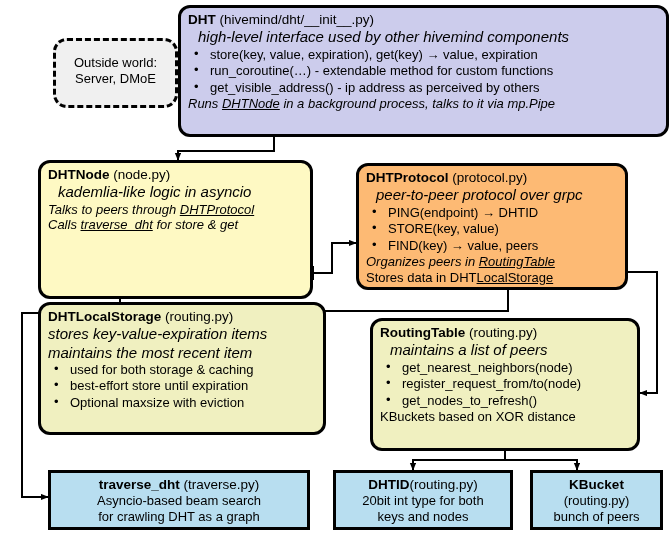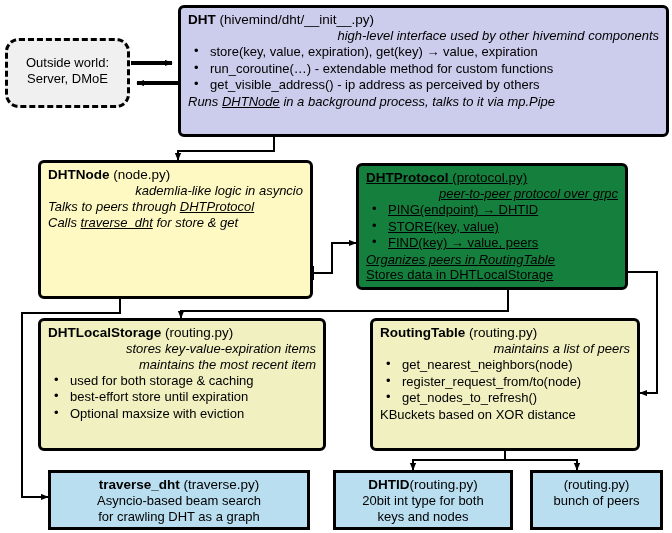--- a/index.html
+++ b/index.html
@@ -5,37 +5,37 @@
   html,body{margin:0;padding:0;background:#ffffff;}
   body{
     width:672px;height:533px;position:relative;overflow:hidden;
     font-family:"Liberation Sans","DejaVu Sans",sans-serif;
     color:#000000;
   }
   #canvas{position:absolute;left:0;top:0;width:672px;height:533px;}
   svg.wires{position:absolute;left:0;top:0;width:672px;height:533px;pointer-events:none;}
 
   .box{position:absolute;box-sizing:border-box;border:3px solid #000;}
-  .rounded{border-radius:6px;}
+  .rounded{border-radius:12px;}
   .dashed{border:3px dashed #000;border-radius:14px;}
 
   .fill-dht{background:#ccccec;}
   .fill-node{background:#fef9c3;}
-  .fill-proto{background:#15803d;text-decoration:underline;}
+  .fill-proto{background:#fdba74;}
   .fill-yellow{background:#f0f0c0;}
   .fill-blue{background:#b8def0;}
-  .fill-outside{background:#f0f0f0;}
+  .fill-outside{background:#f0f0f0;margin-left:48px;}
 
   .ttl{font-size:13.5px;line-height:1.22;}
   .b{font-weight:bold;}
   .i{font-style:italic;}
   .u{text-decoration:underline;}
 
   .line{font-size:13px;line-height:1.21;white-space:nowrap;}
-  .sub{font-style:italic;font-size:13px;line-height:1.21;white-space:nowrap;text-align:right;}
+  .sub{font-style:italic;font-size:15px;line-height:1.21;white-space:nowrap;}
   .foot{font-size:13px;line-height:1.21;white-space:nowrap;}
 
   ul.bul{list-style:none;margin:0;padding:0;}
   ul.bul li{position:relative;padding-left:22px;font-size:13px;line-height:1.27;white-space:nowrap;}
   ul.bul li:before{content:"\2022";position:absolute;left:6px;top:-1px;font-size:13px;}
 
   .pad{padding:4px 7px 3px 7px;}
   .center{text-align:center;}
   .indent{padding-left:10px;}
 </style>
@@ -143,21 +143,21 @@
       </ul>
       <div class="foot i">
         <span>Organizes peers in </span><span class="u">RoutingTable</span>
       </div>
       <div class="foot">
         <span>Stores data in DHT</span><span class="u">LocalStorage</span>
       </div>
     </div>
   </div>
 
-  <div class="box rounded fill-yellow" style="left:38px;top:318px;width:288px;height:133px;">
+  <div class="box rounded fill-yellow" style="left:38px;top:302px;width:288px;height:133px;">
     <div class="pad">
       <div class="ttl">
         <span class="b">DHTLocalStorage</span>
         <span>(routing.py)</span>
       </div>
       <div class="sub">stores key-value-expiration items</div>
       <div class="sub">maintains the most recent item</div>
       <ul class="bul">
         <li>used for both storage &amp; caching</li>
         <li>best-effort store until expiration</li>
@@ -198,18 +198,19 @@
       <div class="ttl">
         <span class="b">DHTID</span><span>(routing.py)</span>
       </div>
       <div class="line">20bit int type for both</div>
       <div class="line">keys and nodes</div>
     </div>
   </div>
 
   <div class="box fill-blue" style="left:530px;top:470px;width:133px;height:60px;">
     <div class="pad center">
+      <div class="ttl b">KBucket</div>
       <div class="line">(routing.py)</div>
       <div class="line">bunch of peers</div>
     </div>
   </div>
 
 </div>
 
 </body></html>

